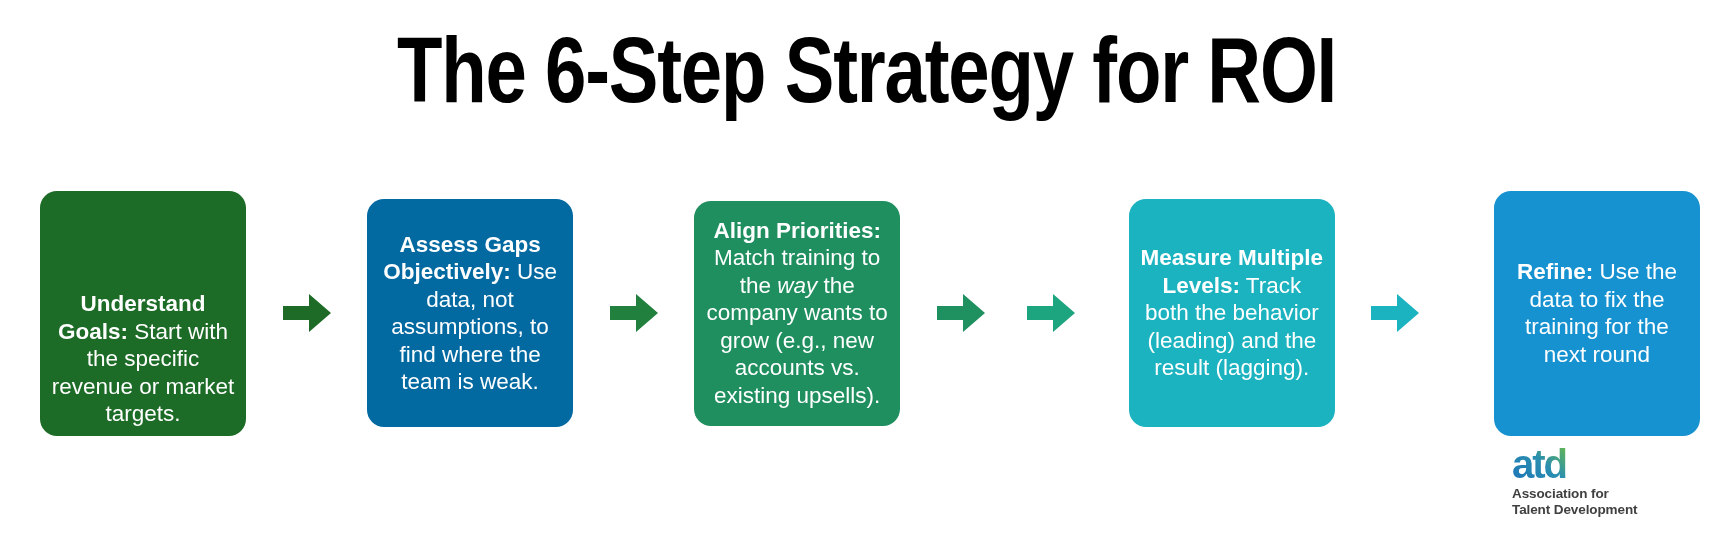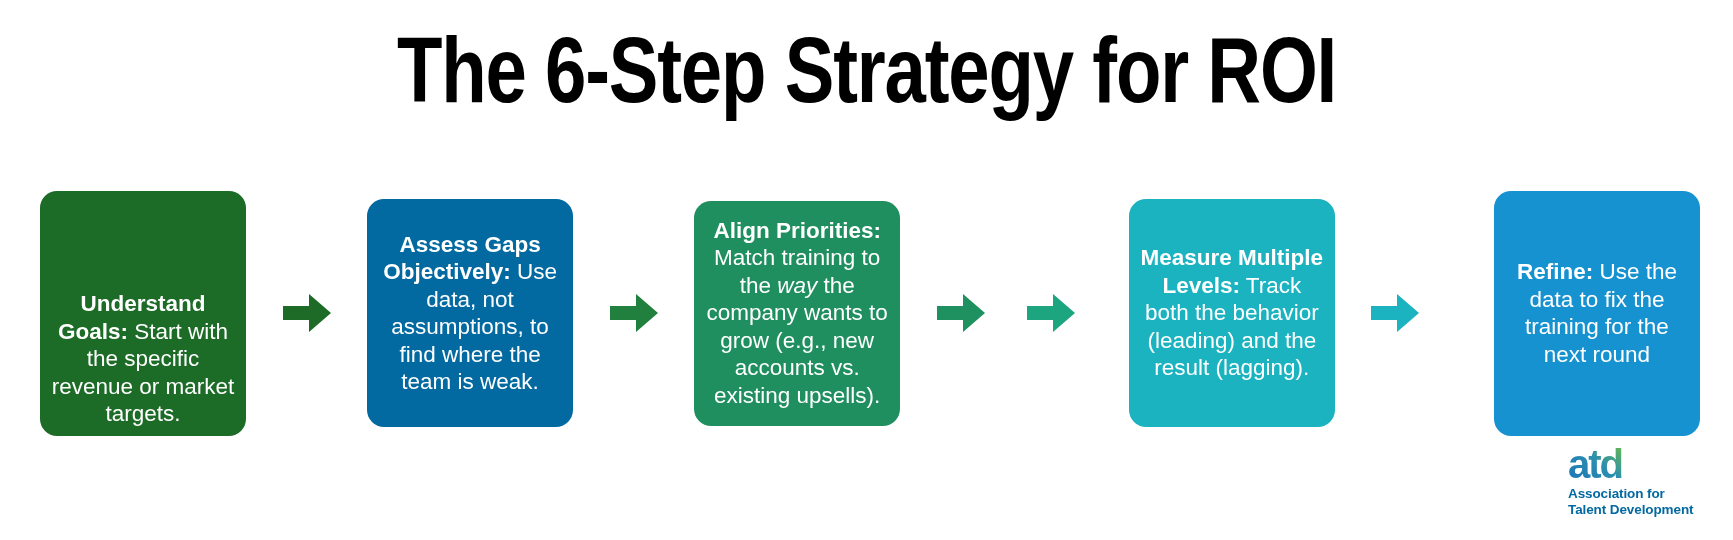--- a/index.html
+++ b/index.html
@@ -88,35 +88,35 @@
     height: 56px;
     display: flex;
     align-items: center;
     justify-content: center;
   }
   .arrow svg { display: block; width: 48px; height: 48px; }
 
   
   .logo {
     position: absolute;
-    left: 1568px;
+    left: 1512px;
     top: 446px;
     width: 140px;
     height: 74px;
   }
   .logo-mark {
     display: block;
     height: 38px;
   }
   .logo-line {
     font-family: "Liberation Sans", sans-serif;
     font-size: 13.5px;
     line-height: 15.5px;
     font-weight: 700;
-    color: #0369a1;
+    color: #404040;
     letter-spacing: -0.1px;
   }
   .logo-lines { margin-top: 2px; }
 </style>
 </head>
 <body>
 
 <div class="canvas">
 
   <div class="title">The 6-Step Strategy for ROI</div>

